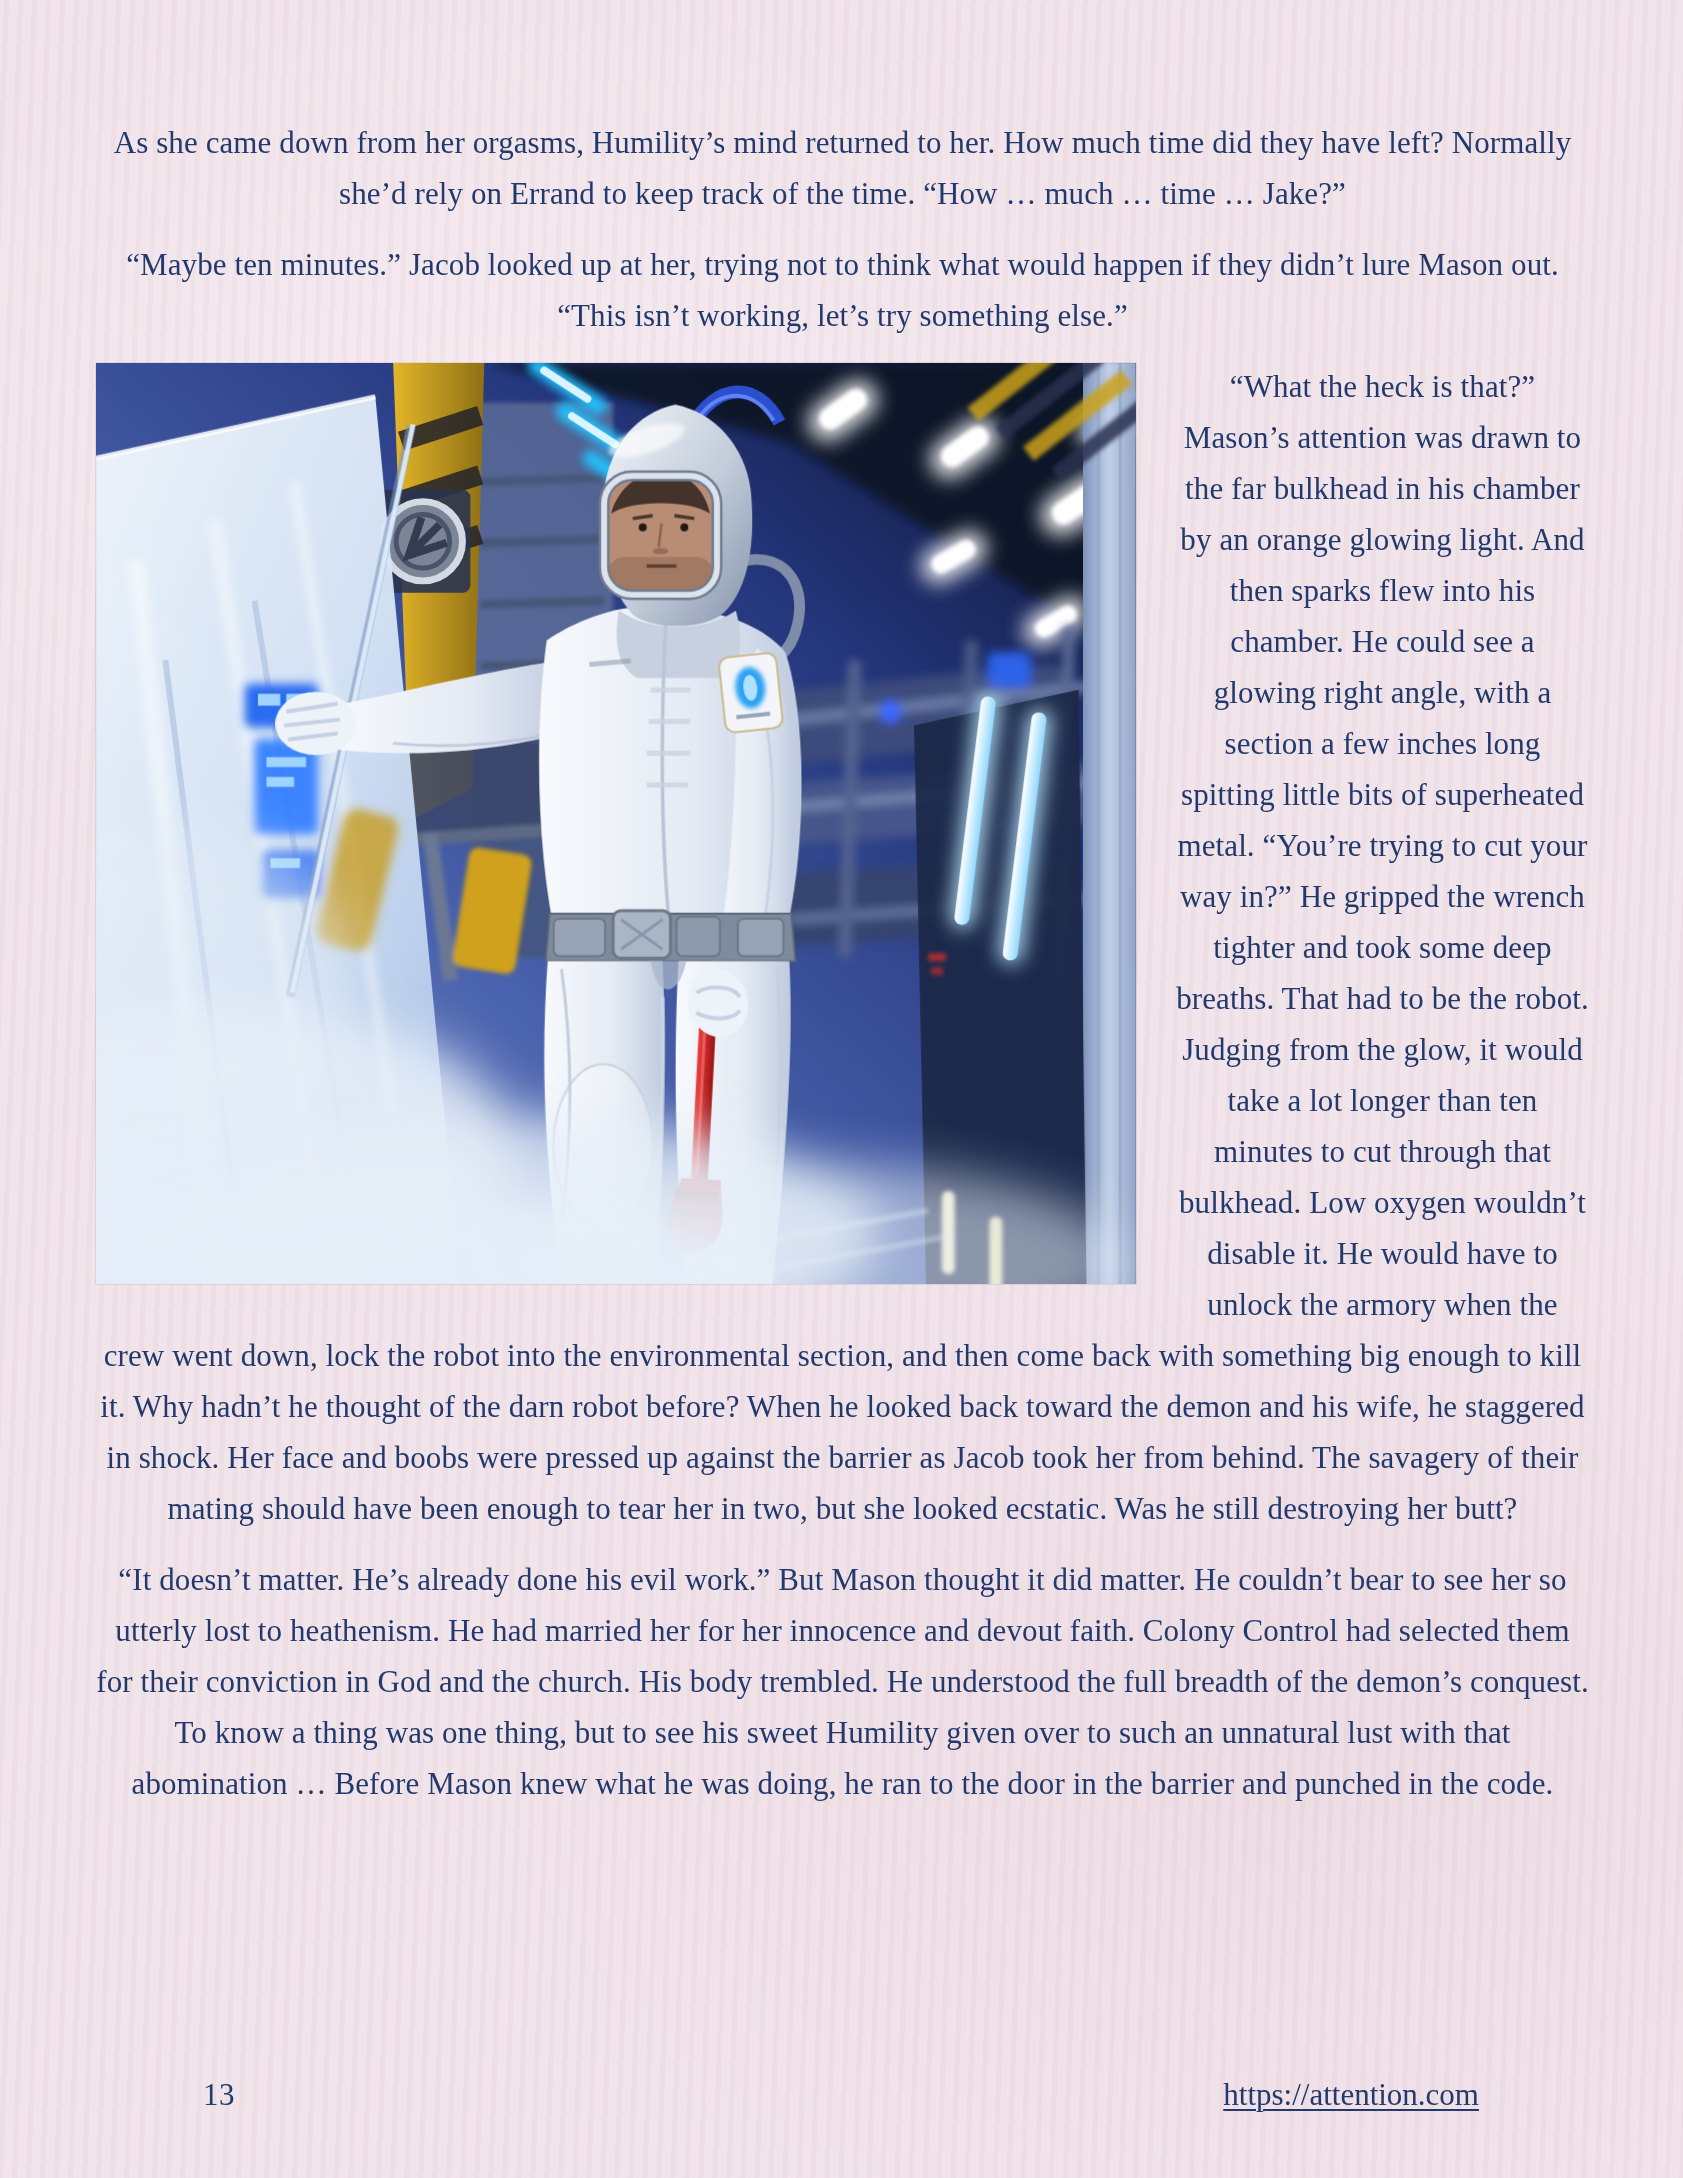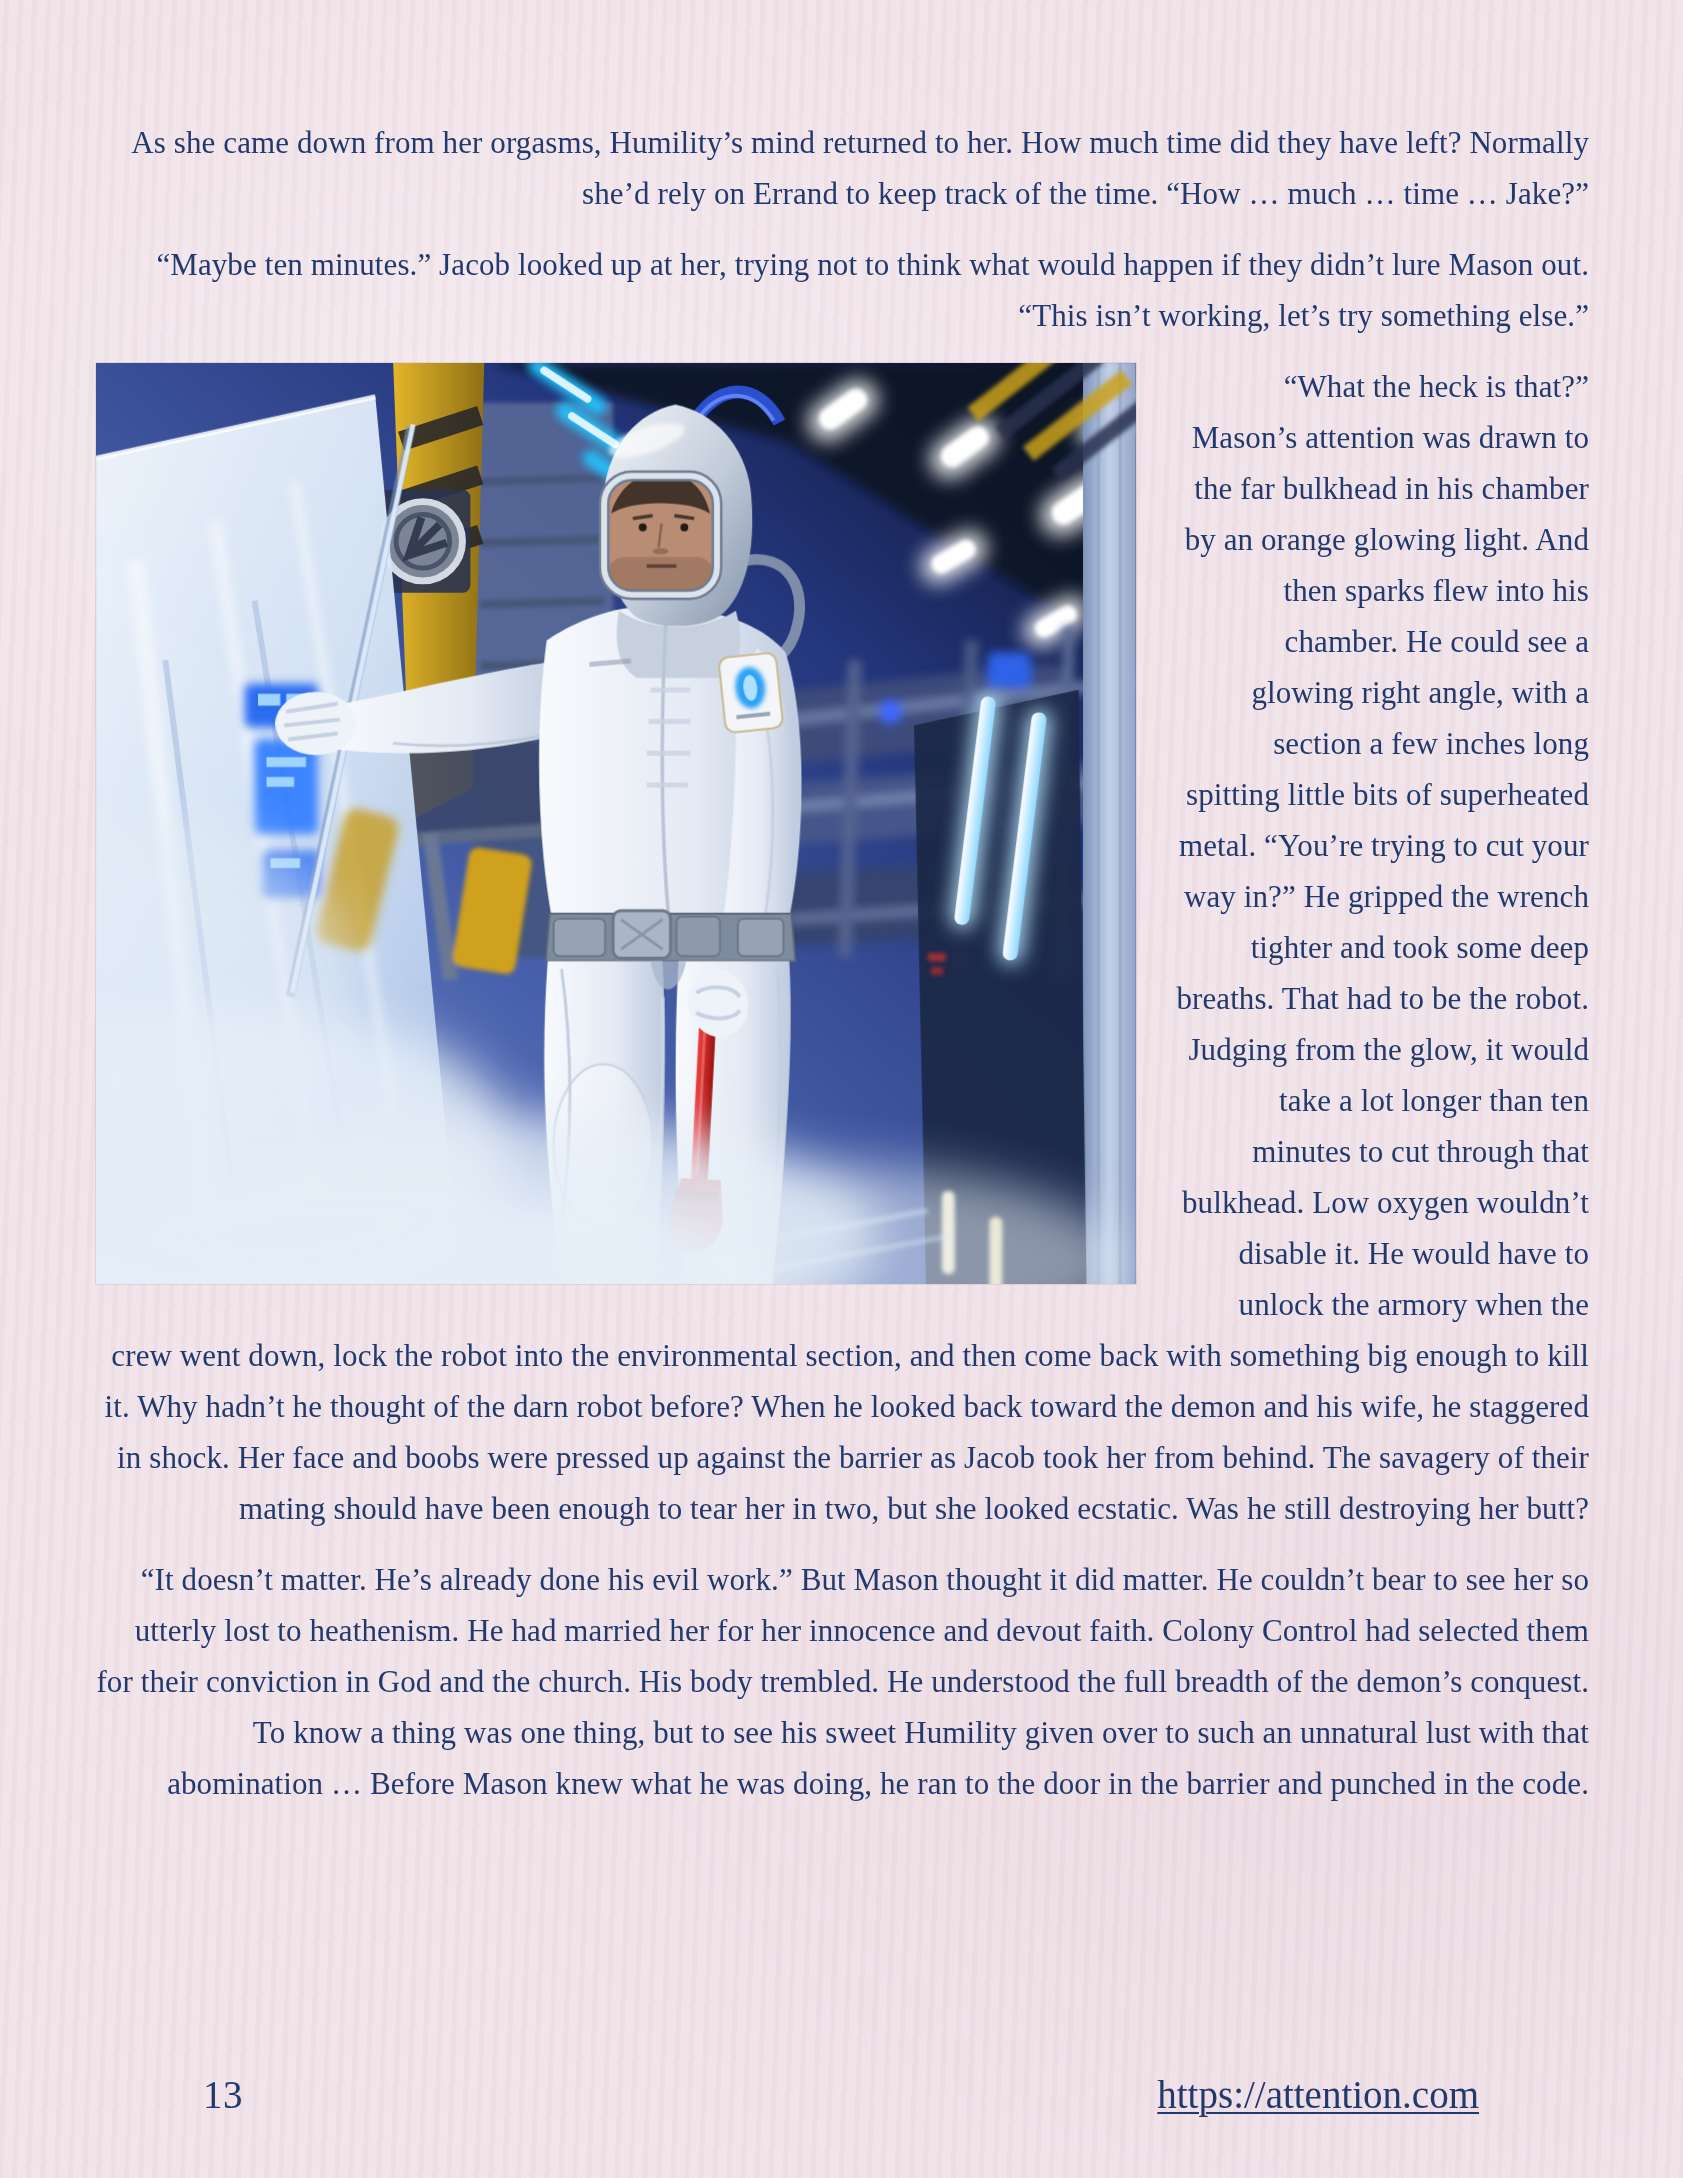--- a/index.html
+++ b/index.html
@@ -10,25 +10,25 @@
     color:#22396d;
   }
   body::before{ 
     content:"";position:absolute;inset:0;z-index:0;pointer-events:none;
     background:
       repeating-linear-gradient(92deg, rgba(255,255,255,.06) 0 4px, rgba(171,138,154,.05) 4px 9px, rgba(255,255,255,.03) 9px 14px),
       radial-gradient(1188px 792px at 30% 20%, rgba(255,255,255,.25), rgba(255,255,255,0) 60%),
       radial-gradient(1386px 891px at 80% 80%, rgba(214,184,197,.18), rgba(255,255,255,0) 65%);
   }
   .content{position:absolute;left:96px;top:117px;width:1493px;z-index:1}
-  .para{margin:0 0 20px 0;font-size:31px;line-height:51px;letter-spacing:0.1px;text-align:right}
+  .para{margin:0 0 20px 0;font-size:31px;line-height:51px;letter-spacing:0.1px;text-align:center}
   figure.illu{float:left;width:1040px;height:921px;margin:2px 40px 26px 0;padding:0;display:block;box-shadow:0 0 0 1px rgba(120,110,140,.15)}
   figure.illu svg{display:block;width:1040px;height:921px}
   .pagefooter{position:absolute;left:203px;right:204px;top:2075px;z-index:1;
-    display:flex;justify-content:space-between;align-items:baseline;font-size:39px;line-height:40px}
+    display:flex;justify-content:space-between;align-items:baseline;font-size:31px;line-height:40px}
   .pagefooter a{color:inherit;text-decoration:underline;text-decoration-thickness:1.5px;text-underline-offset:4px}
   .pagenum{letter-spacing:0.5px}
 </style>
 </head>
 <body>
 
 <main class="content">
   <p class="para">As she came down from her orgasms, Humility’s mind returned to her. How much time did they have left? Normally she’d rely on Errand to keep track of the time. “How … much … time … Jake?”</p>
   <p class="para">“Maybe ten minutes.” Jacob looked up at her, trying not to think what would happen if they didn’t lure Mason out. “This isn’t working, let’s try something else.”</p>
 

